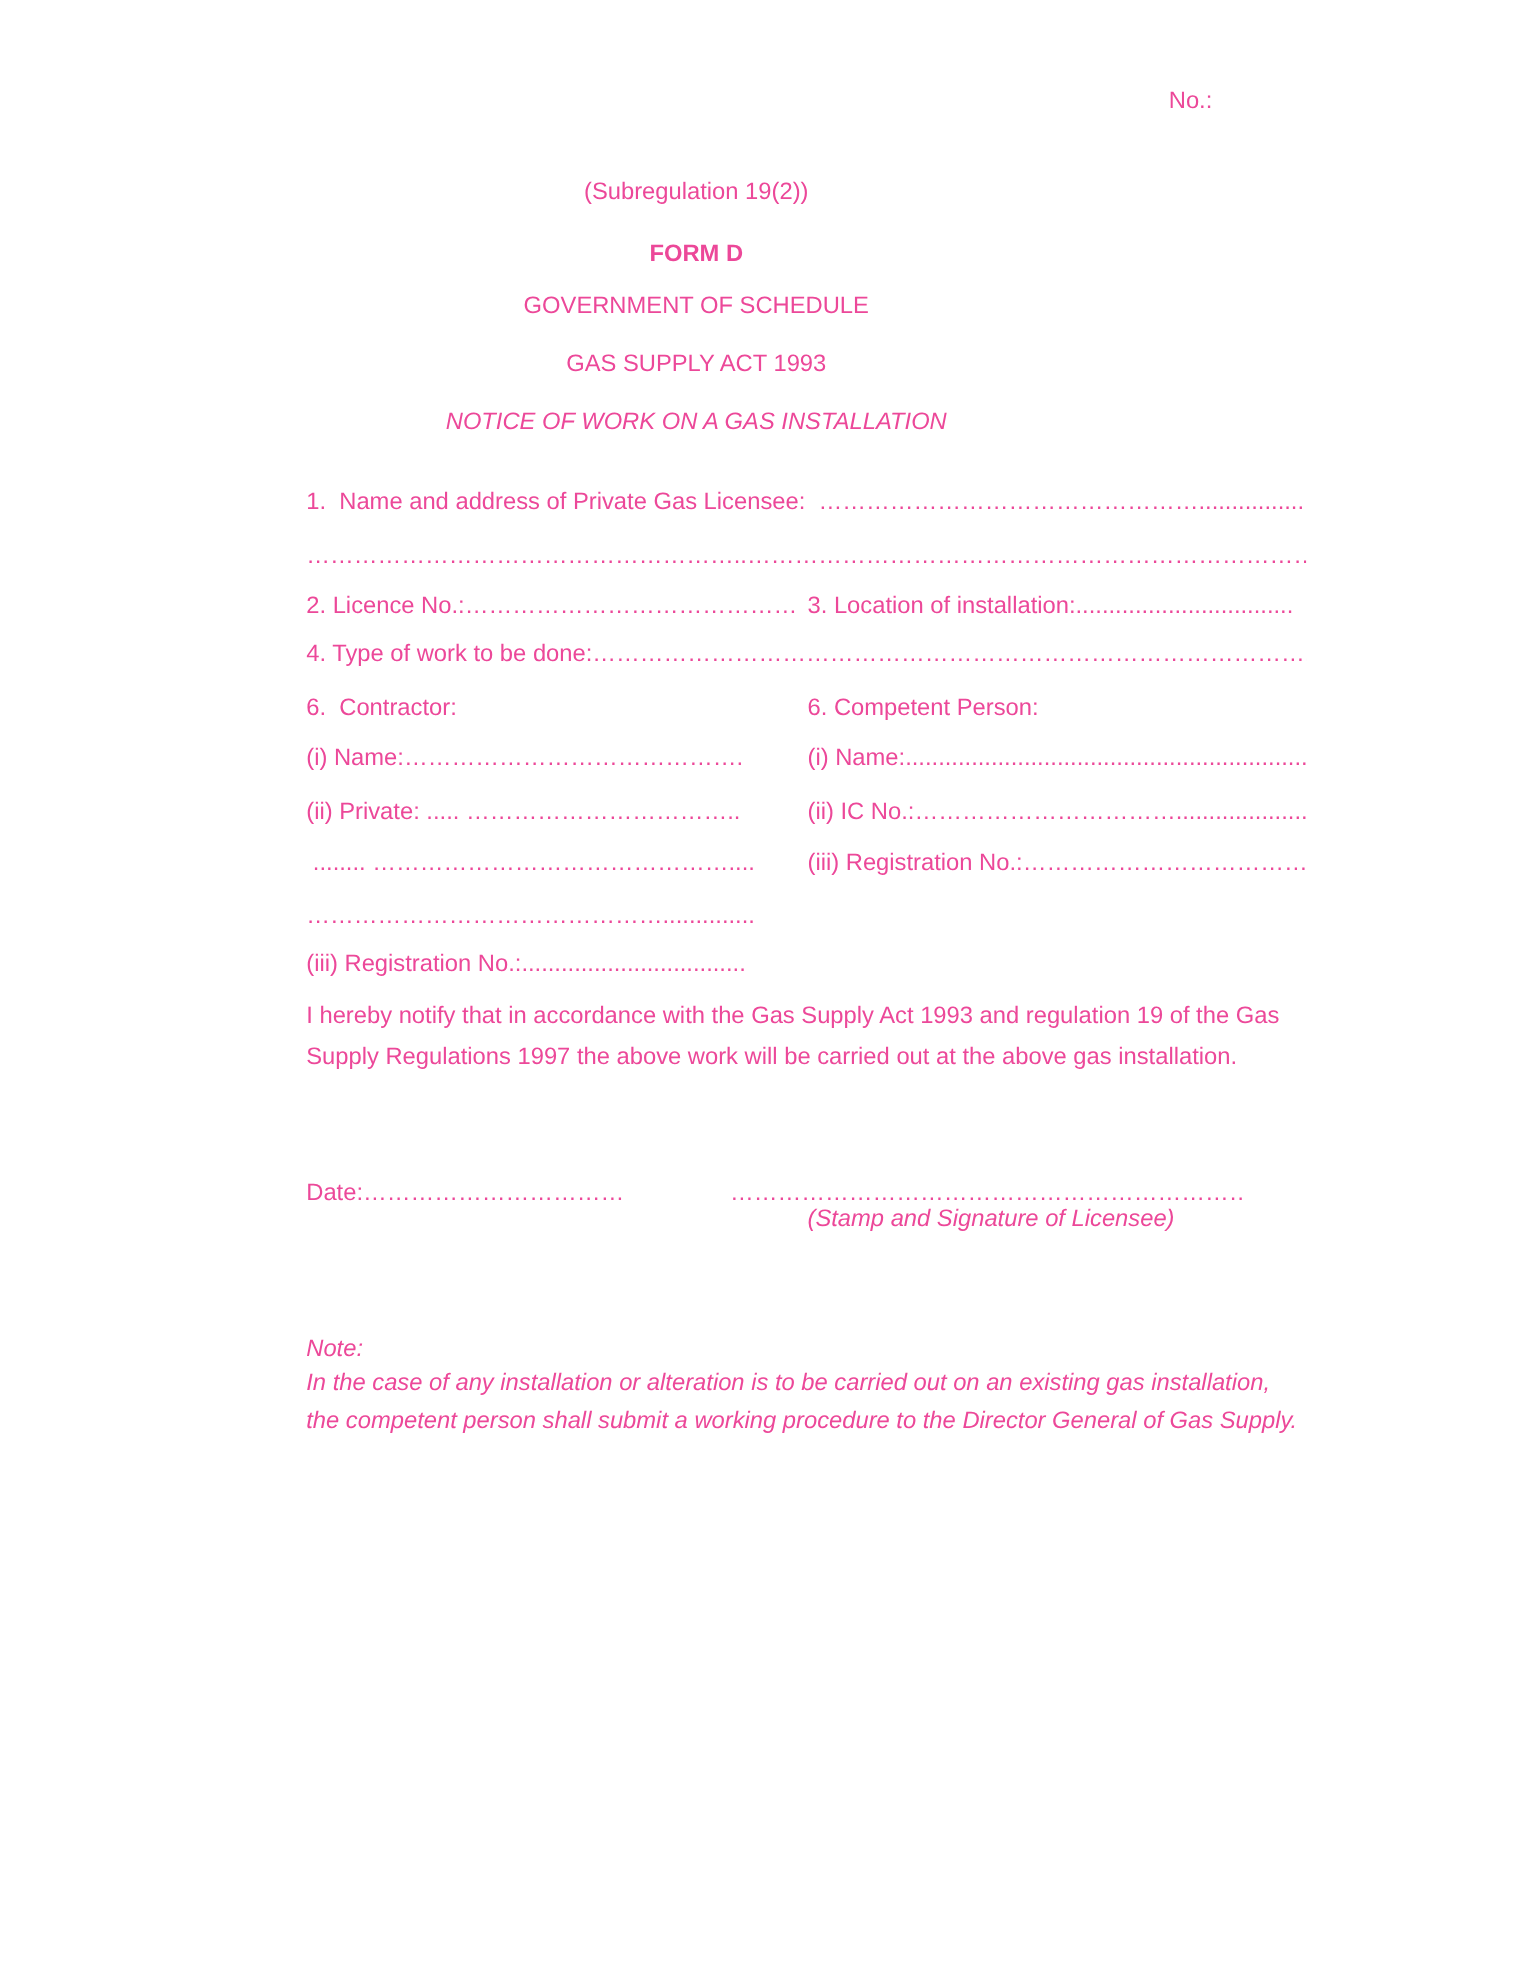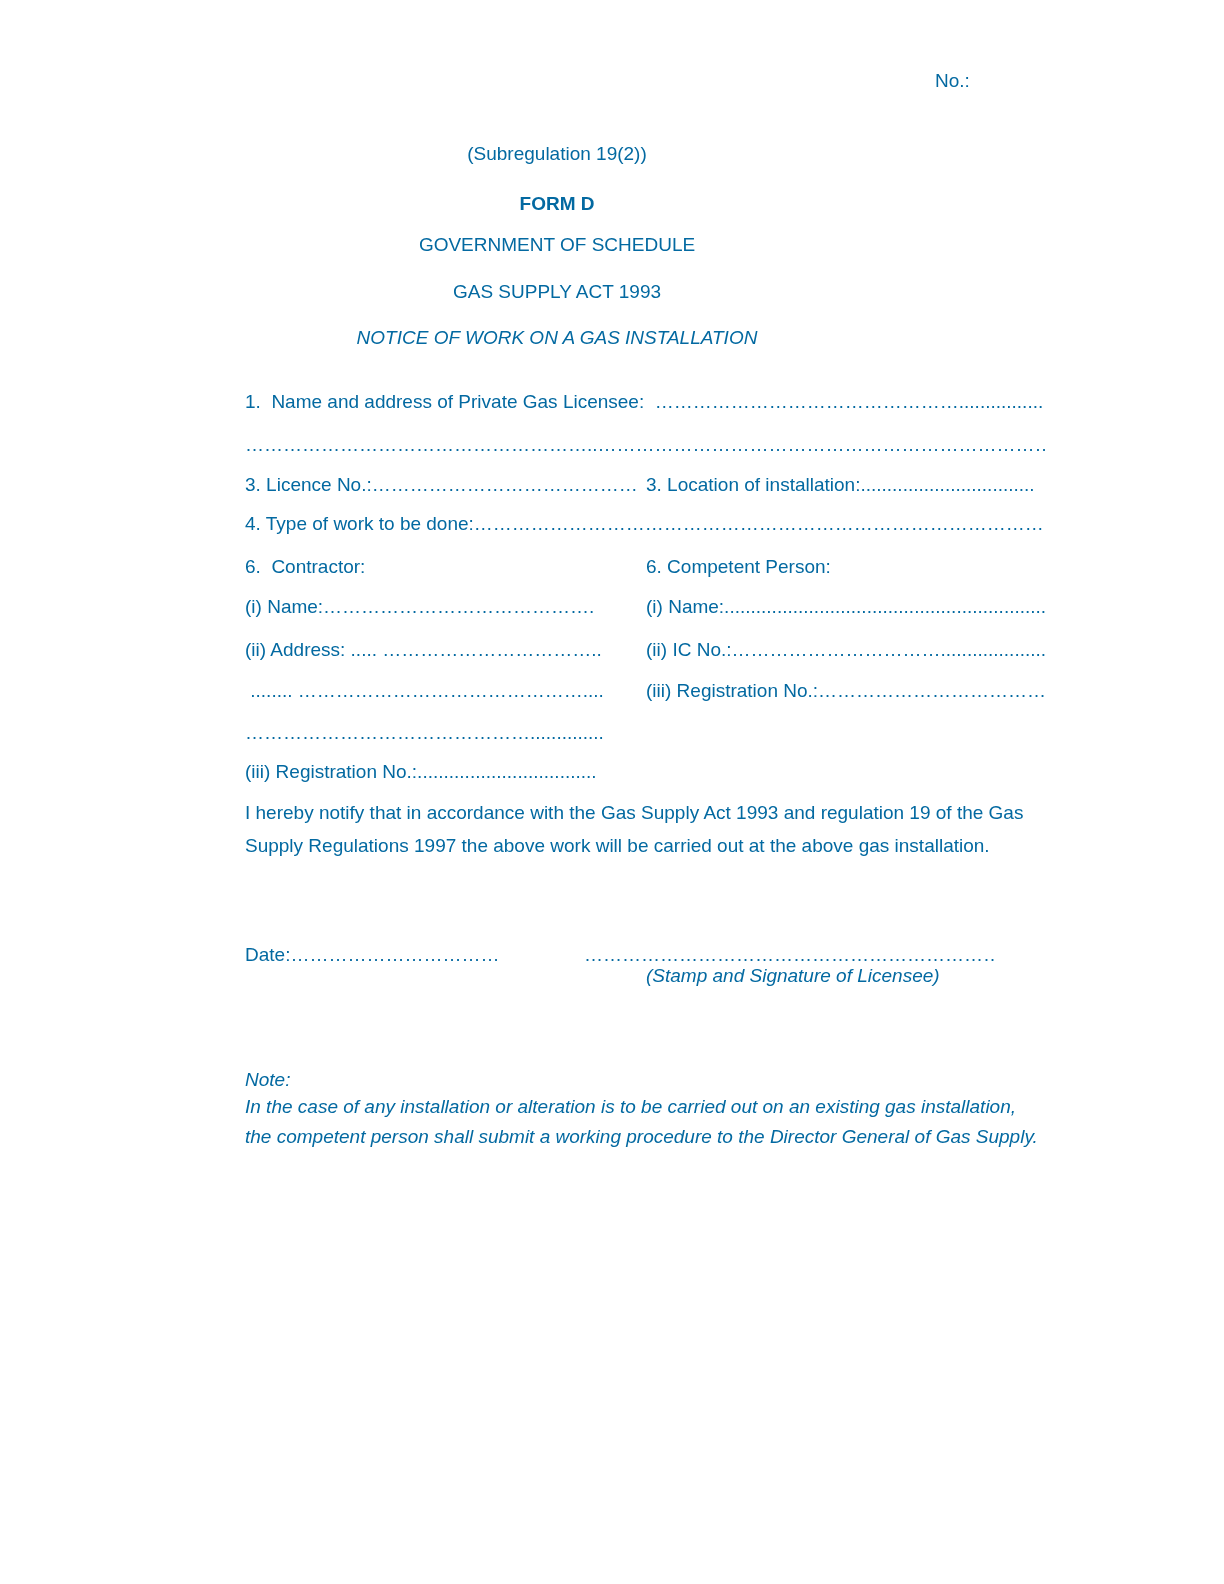--- a/index.html
+++ b/index.html
@@ -3,21 +3,21 @@
 <meta charset="utf-8">
 <style>
   html, body { margin: 0; padding: 0; background: #ffffff; }
   .page {
     position: relative;
     width: 1224px;
     height: 1248px;
     background: #ffffff;
     font-family: "Liberation Sans", "DejaVu Sans", sans-serif;
     font-size: 19px;
-    color: #0369a1;
+    color: #ec4899;
     overflow: hidden;
   }
   .abs { position: absolute; white-space: pre; line-height: 1.15; }
   .clip { overflow: hidden; }
   .bold { font-weight: bold; }
   .italic { font-style: italic; }
 
   
   .hdr { left: 245px; width: 624px; text-align: center; }
   .h-schedule   { top: 91px; }
@@ -61,32 +61,32 @@
 
   <div class="abs hdr h-subreg">(Subregulation 19(2))</div>
   <div class="abs hdr h-formd bold">FORM D</div>
   <div class="abs hdr h-gov">GOVERNMENT OF SCHEDULE</div>
   <div class="abs hdr h-act">GAS SUPPLY ACT 1993</div>
   <div class="abs hdr h-title italic">NOTICE OF WORK ON A GAS INSTALLATION</div>
 
   <div class="abs lcol clip r-item1">1.  Name and address of Private Gas Licensee:  …………………………………………................</div>
   <div class="abs lcol clip r-item1b">………………………………………………..………………………………………………………………..</div>
 
-  <div class="abs col1 clip r-item23">3. Licence No.:……………………………………</div>
+  <div class="abs col1 clip r-item23">2. Licence No.:……………………………………</div>
   <div class="abs col2 clip r-item23">3. Location of installation:.................................</div>
 
   <div class="abs lcol clip r-item4">4. Type of work to be done:………………………………………………………………………………..</div>
 
   <div class="abs col1 clip r-head56">6.  Contractor:</div>
   <div class="abs col2 clip r-head56">6. Competent Person:</div>
 
   <div class="abs col1 clip r-name">(i) Name:…………………………………….</div>
   <div class="abs col2 clip r-name">(i) Name:............................................................................</div>
 
-  <div class="abs col1 clip r-addr">(ii) Address: ..... ……………………………..</div>
+  <div class="abs col1 clip r-addr">(ii) Private: ..... ……………………………..</div>
   <div class="abs col2 clip r-addr">(ii) IC No.:…………………………….......................</div>
 
   <div class="abs col1 clip r-cont1"> ........ ………………………………………....</div>
   <div class="abs col2 clip r-cont1">(iii) Registration No.:…………………………………..</div>
 
   <div class="abs col1 clip r-cont2">………………………………………..............</div>
 
   <div class="abs col1 clip r-reg5">(iii) Registration No.:..................................</div>
 
   <div class="abs lcol r-para1">I hereby notify that in accordance with the Gas Supply Act 1993 and regulation 19 of the Gas</div>

